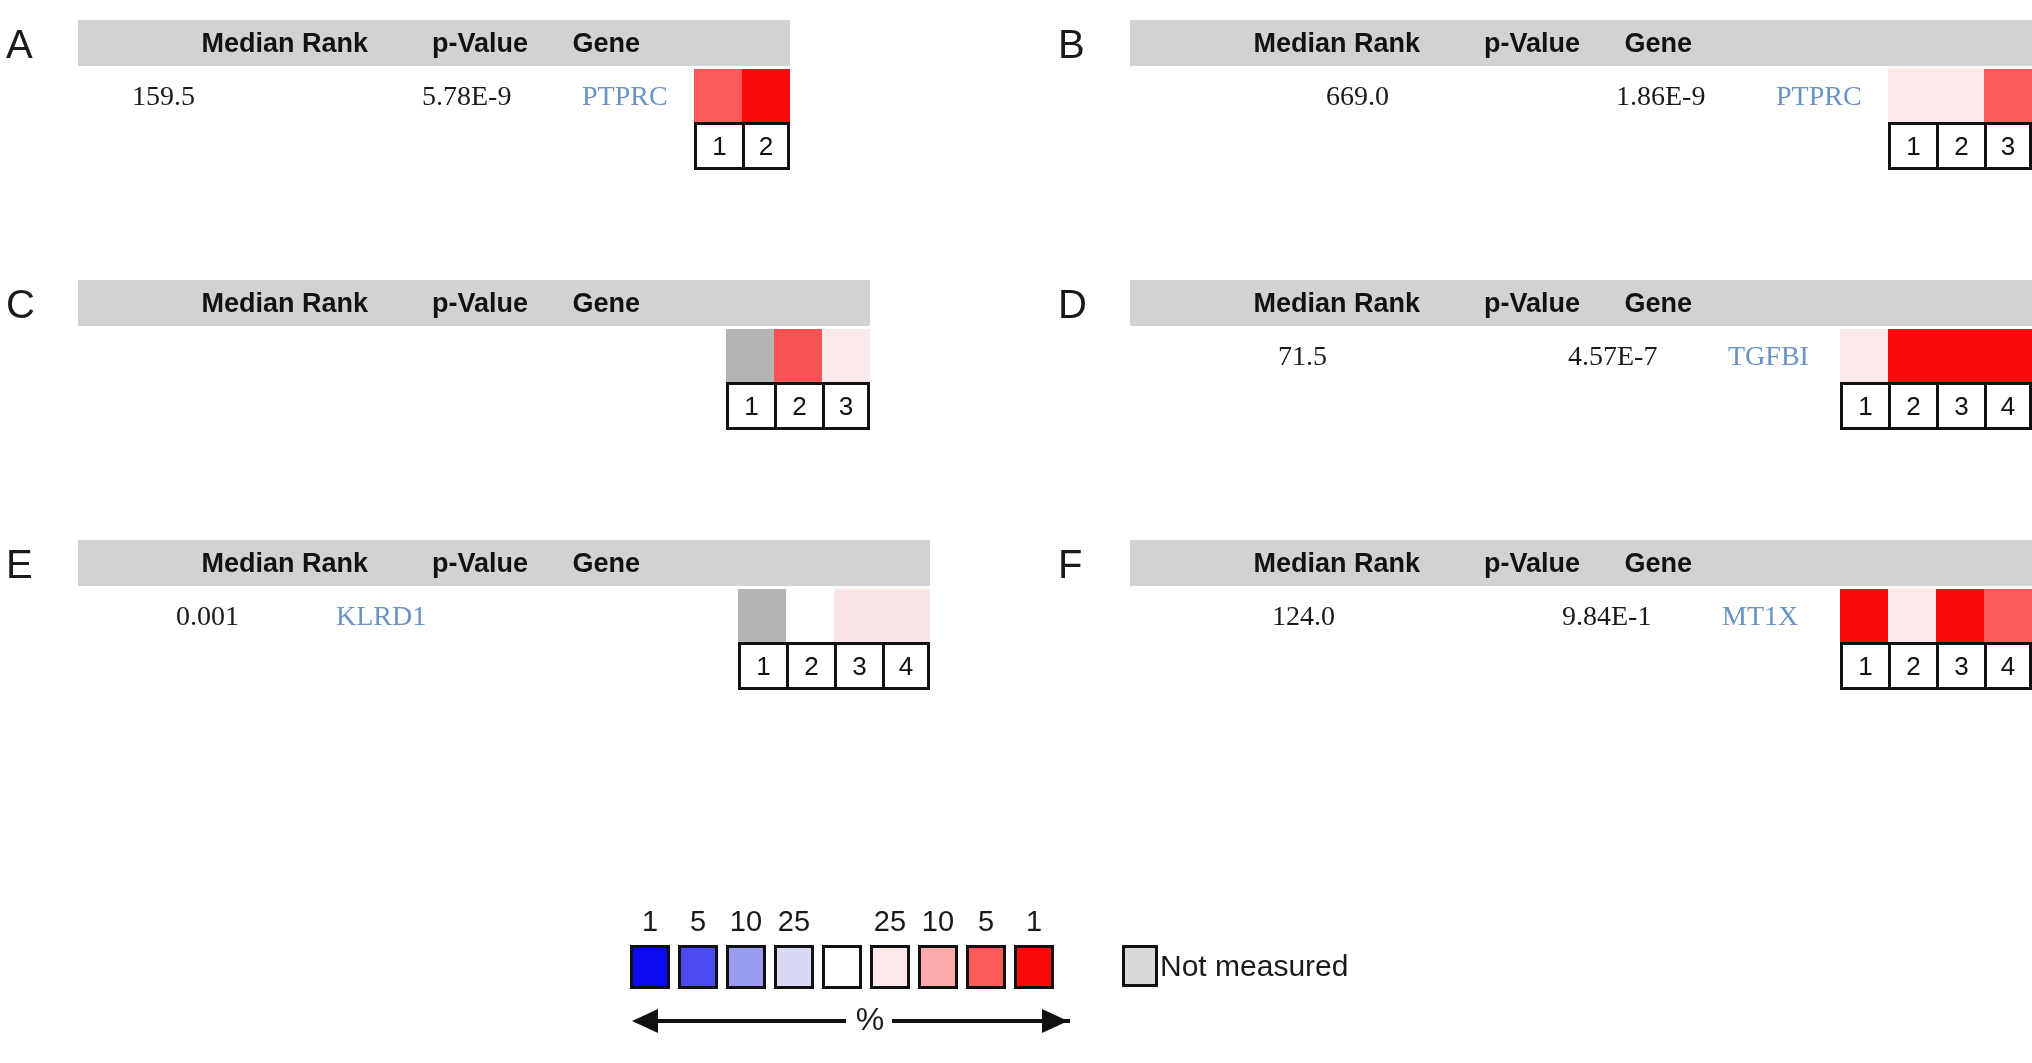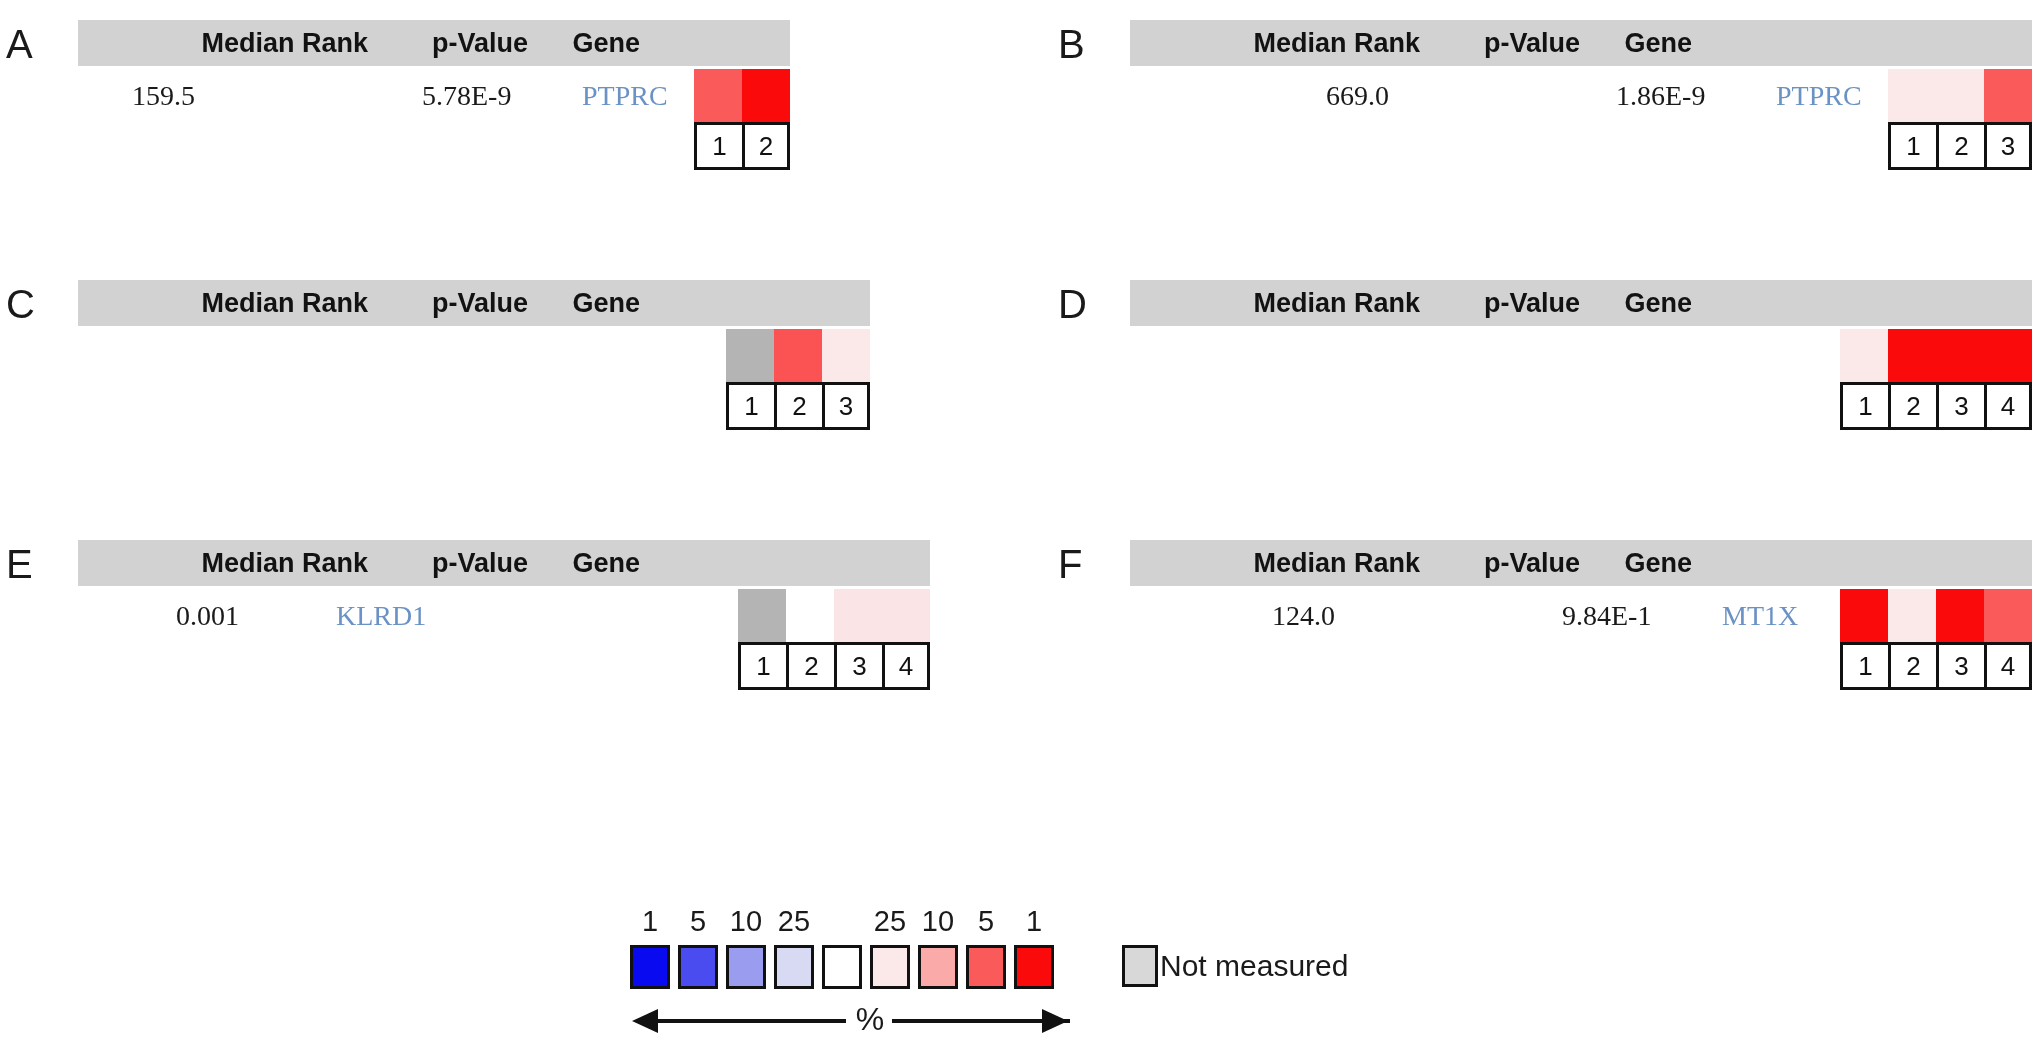--- a/index.html
+++ b/index.html
@@ -268,20 +268,25 @@
         <div class="num-box">3</div>
       </div>
     </div>
     <div class="panel" style="left: 1052px; top: 268px;">
       <div class="panel-letter">D</div>
       <div class="hdr-bar" style="width: 902px;">
         <div class="hdr-cell hdr-rank">Median Rank</div>
         <div class="hdr-cell hdr-pval">p-Value</div>
         <div class="hdr-cell hdr-gene">Gene</div>
         <div class="hdr-pad"></div>
+      </div>
+      <div class="data-row" style="left: 226px;">
+        <div class="d-cell d-rank">71.5</div>
+        <div class="d-cell d-pval">4.57E-7</div>
+        <div class="d-cell d-gene">TGFBI</div>
       </div>
       <div class="heat-strip" style="left: 788px;">
         <div class="heat-cell" style="background: rgb(251, 232, 232);"></div>
         <div class="heat-cell" style="background: rgb(250, 10, 10);"></div>
         <div class="heat-cell" style="background: rgb(250, 10, 10);"></div>
         <div class="heat-cell" style="background: rgb(250, 10, 10);"></div>
       </div>
       <div class="num-strip" style="left: 788px;">
         <div class="num-box">1</div>
         <div class="num-box">2</div>

